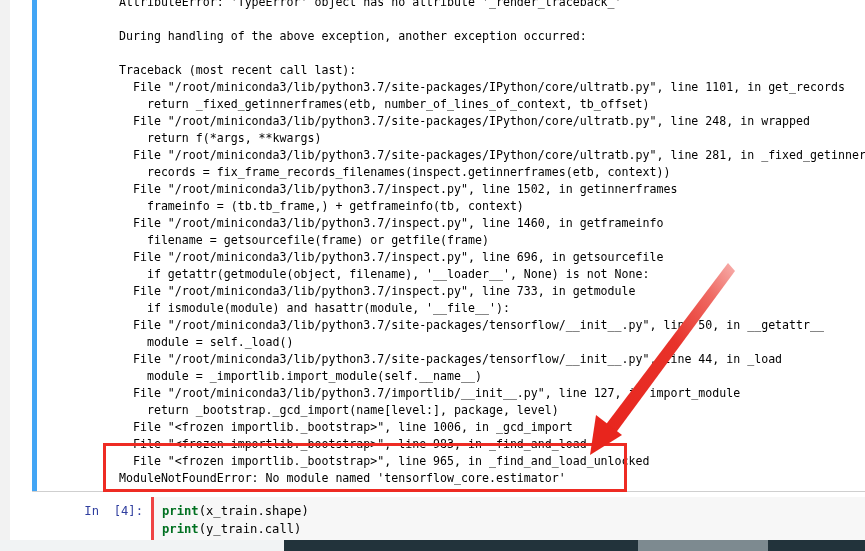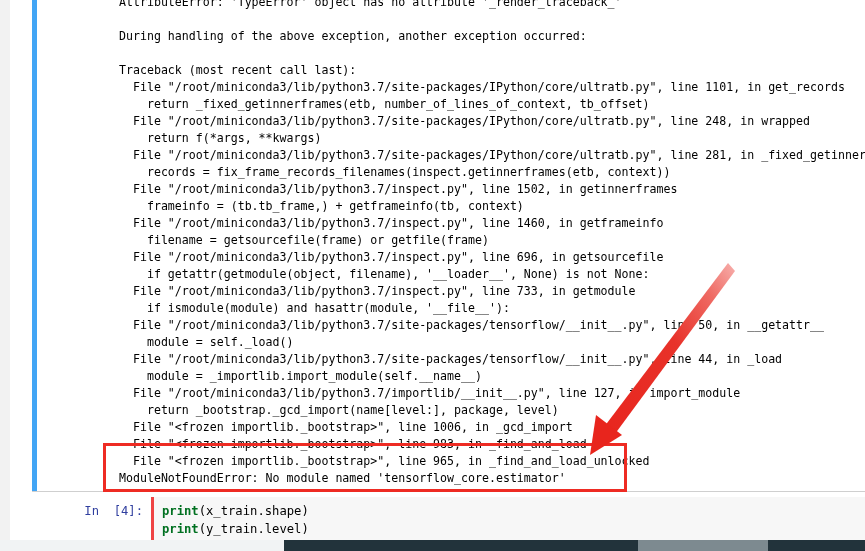--- a/index.html
+++ b/index.html
@@ -202,21 +202,21 @@
 
     <div class="cell-output">
       <div class="cell-select-bar"></div>
       <div class="traceback" id="tb"><span class="ln">AttributeError: 'TypeError' object has no attribute '_render_traceback_'</span><span class="ln blank"></span><span class="ln">During handling of the above exception, another exception occurred:</span><span class="ln blank"></span><span class="ln">Traceback (most recent call last):</span><span class="ln">  File "/root/miniconda3/lib/python3.7/site-packages/IPython/core/ultratb.py", line 1101, in get_records</span><span class="ln">    return _fixed_getinnerframes(etb, number_of_lines_of_context, tb_offset)</span><span class="ln">  File "/root/miniconda3/lib/python3.7/site-packages/IPython/core/ultratb.py", line 248, in wrapped</span><span class="ln">    return f(*args, **kwargs)</span><span class="ln">  File "/root/miniconda3/lib/python3.7/site-packages/IPython/core/ultratb.py", line 281, in _fixed_getinnerframes</span><span class="ln">    records = fix_frame_records_filenames(inspect.getinnerframes(etb, context))</span><span class="ln">  File "/root/miniconda3/lib/python3.7/inspect.py", line 1502, in getinnerframes</span><span class="ln">    frameinfo = (tb.tb_frame,) + getframeinfo(tb, context)</span><span class="ln">  File "/root/miniconda3/lib/python3.7/inspect.py", line 1460, in getframeinfo</span><span class="ln">    filename = getsourcefile(frame) or getfile(frame)</span><span class="ln">  File "/root/miniconda3/lib/python3.7/inspect.py", line 696, in getsourcefile</span><span class="ln">    if getattr(getmodule(object, filename), '__loader__', None) is not None:</span><span class="ln">  File "/root/miniconda3/lib/python3.7/inspect.py", line 733, in getmodule</span><span class="ln">    if ismodule(module) and hasattr(module, '__file__'):</span><span class="ln">  File "/root/miniconda3/lib/python3.7/site-packages/tensorflow/__init__.py", line 50, in __getattr__</span><span class="ln">    module = self._load()</span><span class="ln">  File "/root/miniconda3/lib/python3.7/site-packages/tensorflow/__init__.py", line 44, in _load</span><span class="ln">    module = _importlib.import_module(self.__name__)</span><span class="ln">  File "/root/miniconda3/lib/python3.7/importlib/__init__.py", line 127, in import_module</span><span class="ln">    return _bootstrap._gcd_import(name[level:], package, level)</span><span class="ln">  File "&lt;frozen importlib._bootstrap&gt;", line 1006, in _gcd_import</span><span class="ln">  File "&lt;frozen importlib._bootstrap&gt;", line 983, in _find_and_load</span><span class="ln">  File "&lt;frozen importlib._bootstrap&gt;", line 965, in _find_and_load_unlocked</span><span class="ln">ModuleNotFoundError: No module named 'tensorflow_core.estimator'</span></div>
       <div class="output-sep"></div>
     </div>
 
     <div class="cell-input">
       <div class="in-prompt">In  [4]:</div>
       <div class="code-area">
-        <div class="code-lines" id="code"><span class="ln"><span class="kw-fn">print</span><span class="punc">(x_train.shape)</span></span><span class="ln"><span class="kw-fn">print</span><span class="punc">(y_train.level)</span></span></div>
+        <div class="code-lines" id="code"><span class="ln"><span class="kw-fn">print</span><span class="punc">(x_train.shape)</span></span><span class="ln"><span class="kw-fn">print</span><span class="punc">(y_train.call)</span></span></div>
       </div>
     </div>
 
   </div>
 
   <div class="red-box"></div>
 
   <svg class="red-arrow" viewBox="0 0 200 205" xmlns="http://www.w3.org/2000/svg">
     <defs>
       <linearGradient id="arrGrad" x1="1" y1="0" x2="0" y2="1">

